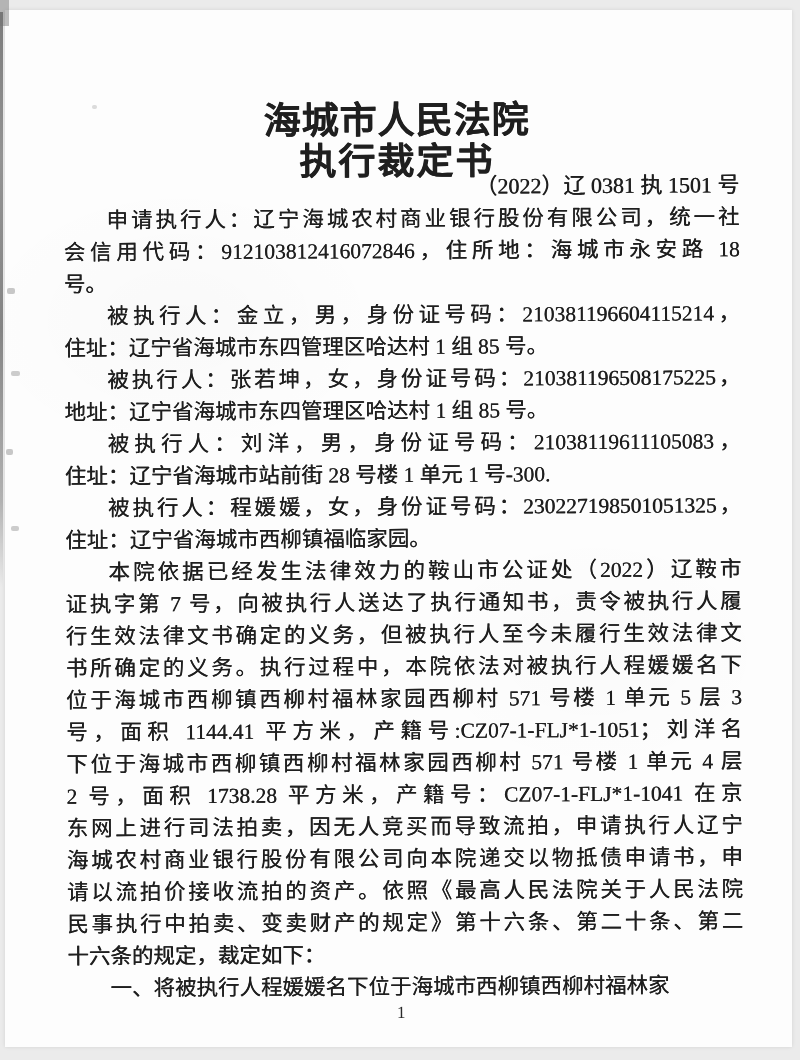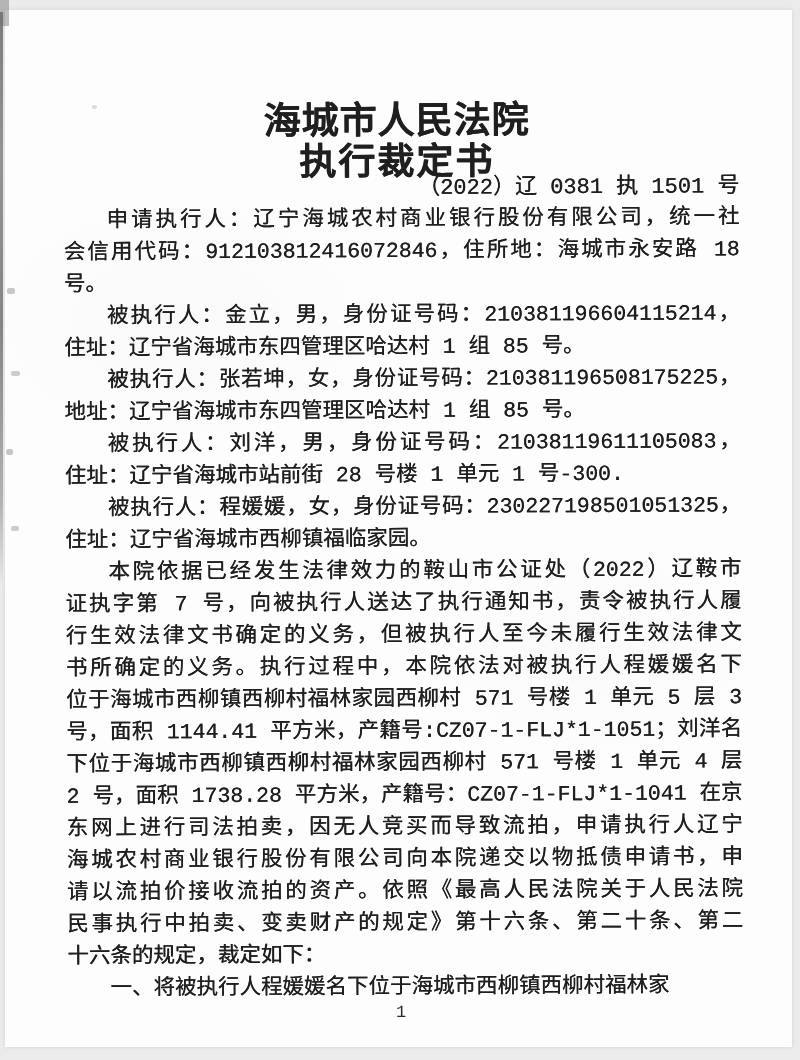--- a/index.html
+++ b/index.html
@@ -6,21 +6,20 @@
   html, body {
     width: 800px; height: 1060px;
     background: #ebebeb;
     font-family: "Liberation Serif", "DejaVu Serif", serif;
     overflow: hidden;
   }
   .scan-bg {
     position: relative;
     width: 800px; height: 1060px;
     background: #ebebeb;
-    font-family: Liberation Mono, monospace;
   }
   .page {
     position: absolute;
     left: 5px; top: 10px;
     width: 787px; height: 1037px;
     background: #fdfdfd;
     background-image:
       radial-gradient(ellipse 300px 200px at 22% 30%, rgba(0,0,0,0.015), transparent 70%),
       radial-gradient(ellipse 260px 180px at 75% 62%, rgba(0,0,0,0.012), transparent 70%);
     box-shadow: 0 0 4px rgba(0,0,0,0.10);

